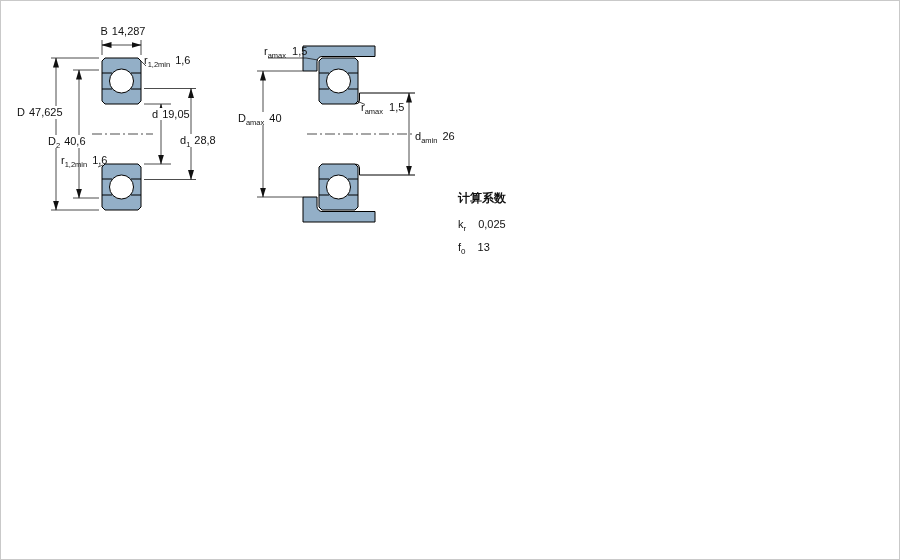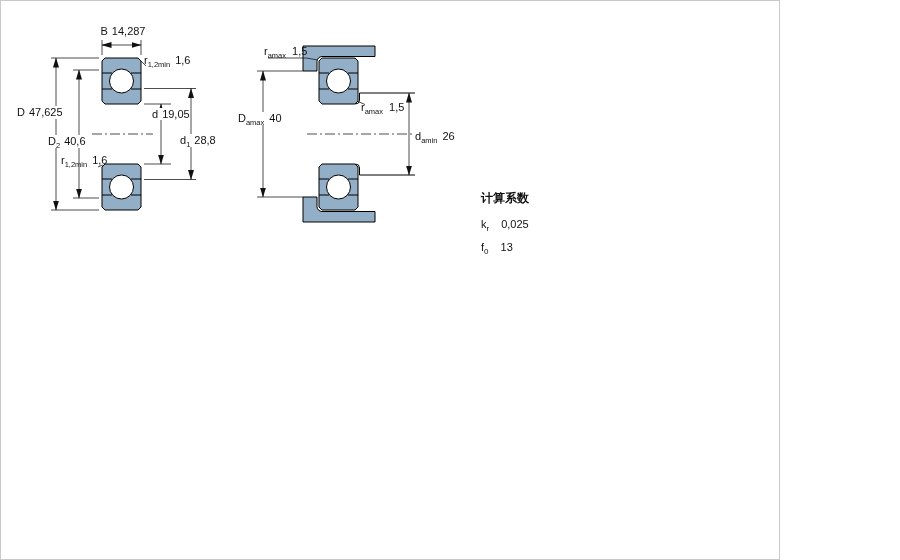--- a/index.html
+++ b/index.html
@@ -1,27 +1,27 @@
 <!DOCTYPE html>
 <html><head>
 <meta charset="utf-8">
 <style>
   html,body{margin:0;padding:0;background:#fff}
-  .canvas{position:relative;width:780px;height:560px;border:1px solid #c9c9c9;box-sizing:border-box;background:#fff;font-family:"Liberation Sans",sans-serif;overflow:hidden}
+  .canvas{position:relative;width:900px;height:560px;border:1px solid #c9c9c9;box-sizing:border-box;background:#fff;font-family:"Liberation Sans",sans-serif;overflow:hidden}
   svg{position:absolute;left:0;top:0}
   svg text{font-family:"Liberation Sans","DejaVu Sans",sans-serif;font-size:11px;fill:#111}
   tspan.sub{font-size:7.5px}
   .pline{stroke:#000;stroke-width:1;fill:none}
   .blue{stroke:#000;stroke-width:1}
   .ball{fill:#fff;stroke:#000;stroke-width:1}
   .dim{stroke:#111;stroke-width:0.75;fill:none}
   .leader{stroke:#111;stroke-width:0.75;fill:none}
   .center{stroke:#000;stroke-width:0.7;fill:none;stroke-dasharray:10 3 2 3}
   .mask{fill:#fff;stroke:none}
-  .factors{position:absolute;left:480px;top:189px;color:#111}
+  .factors{position:absolute;left:457px;top:189px;color:#111}
   .factors-title{font-size:12px;font-weight:bold;margin:0 0 11px}
   .factor-row{font-size:11px;margin:0 0 8px}
   .factor-row sub{font-size:8px}
   .factor-row .val{margin-left:12px}
 </style>
 </head>
 <body>
 
 <div class="canvas">
 

